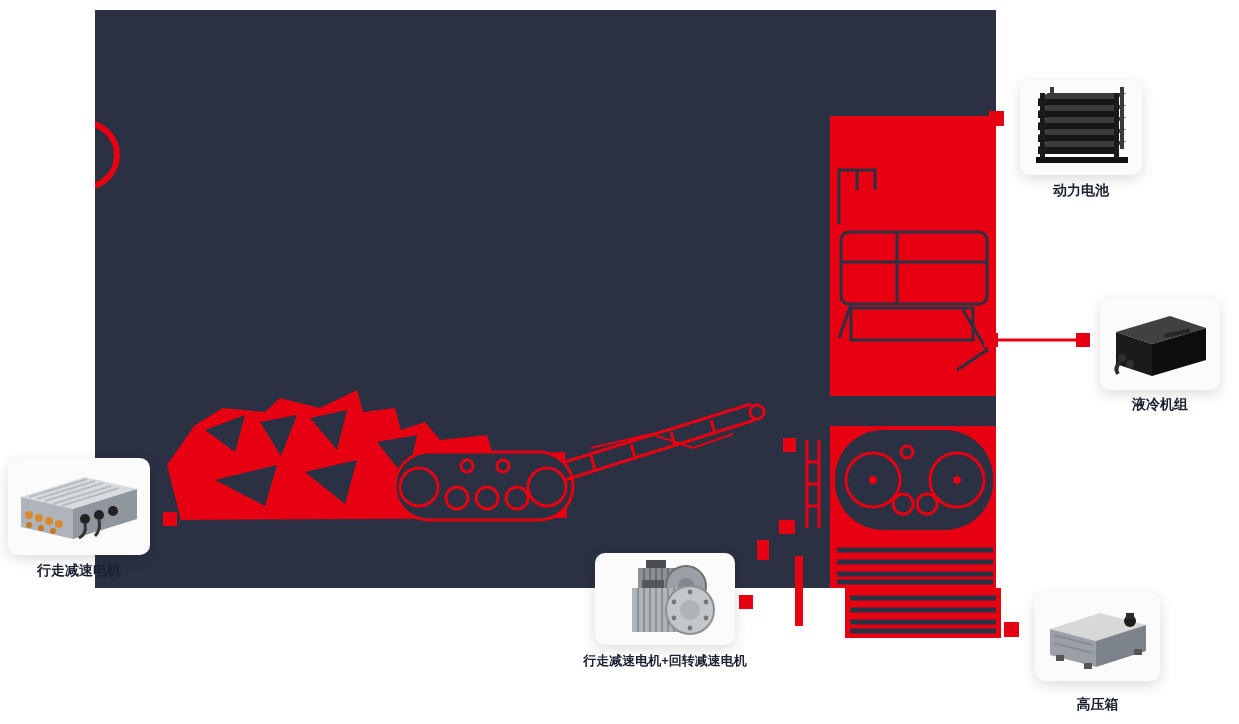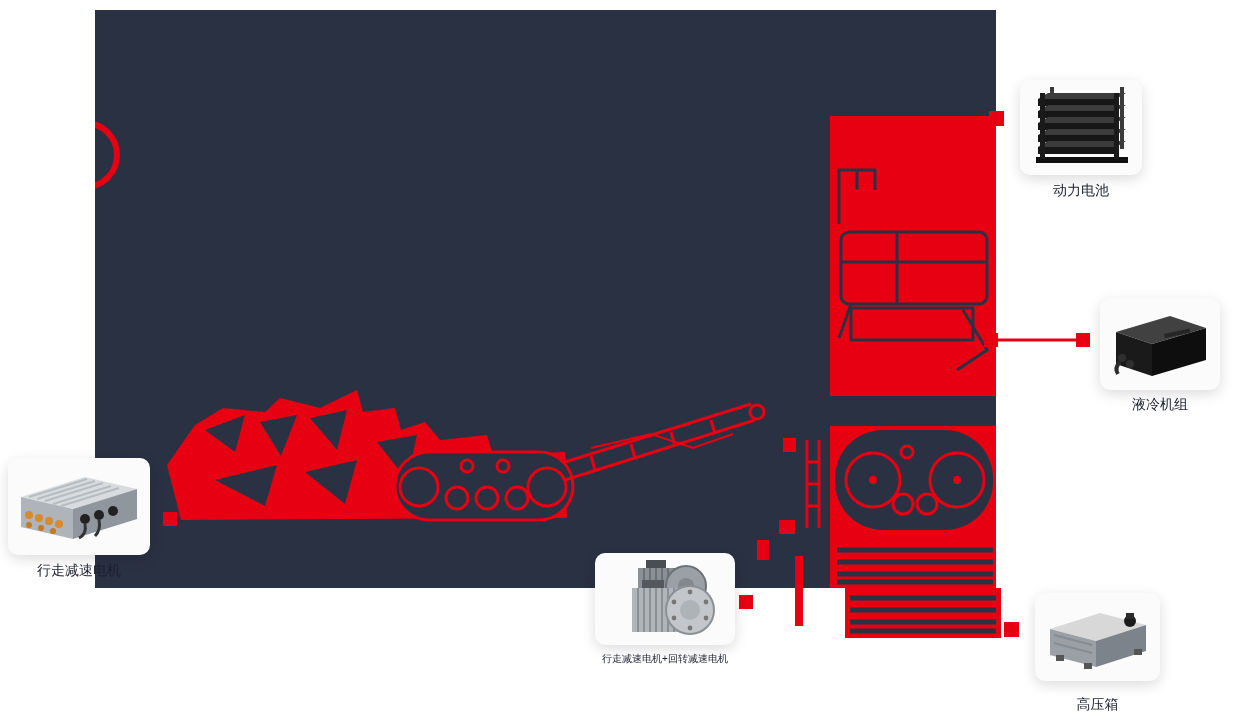--- a/index.html
+++ b/index.html
@@ -3,25 +3,25 @@
 <meta charset="utf-8">
 <style>
   html,body{margin:0;padding:0;background:#ffffff;}
   body{font-family:"Liberation Sans","DejaVu Sans",sans-serif;}
   .stage{position:relative;width:1239px;height:724px;background:#ffffff;overflow:hidden;}
   .panel{position:absolute;left:95px;top:10px;width:901px;height:578px;background:#2a3143;}
   .panel svg{position:absolute;left:0;top:0;}
   .overlay{position:absolute;left:0;top:0;width:1239px;height:724px;pointer-events:none;}
   .card{position:absolute;background:#fbfbfb;border-radius:10px;
         box-shadow:0 4px 14px rgba(0,0,0,0.14);display:flex;align-items:center;justify-content:center;}
-  .card-label{position:absolute;font-size:14px;font-weight:normal;color:#1b2030;text-align:center;line-height:1.2;}
+  .card-label{position:absolute;font-size:14px;font-weight:bold;color:#1b2030;text-align:center;line-height:1.2;}
   .lbl-battery{left:1020px;top:182px;width:122px;}
   .lbl-cooling{left:1100px;top:396px;width:120px;text-align:center;}
   .lbl-hv{left:1035px;top:696px;width:125px;}
-  .lbl-motors{left:545px;top:653px;width:240px;font-size:10px;}
+  .lbl-motors{left:545px;top:653px;width:240px;font-size:13px;}
   .lbl-controller{left:8px;top:562px;width:142px;}
   .card-battery{left:1020px;top:80px;width:122px;height:95px;}
   .card-cooling{left:1100px;top:298px;width:120px;height:92px;}
   .card-hv{left:1035px;top:593px;width:125px;height:88px;}
   .card-motors{left:595px;top:553px;width:140px;height:92px;}
   .card-controller{left:8px;top:458px;width:142px;height:97px;}
 </style>
 </head>
 <body>
 

